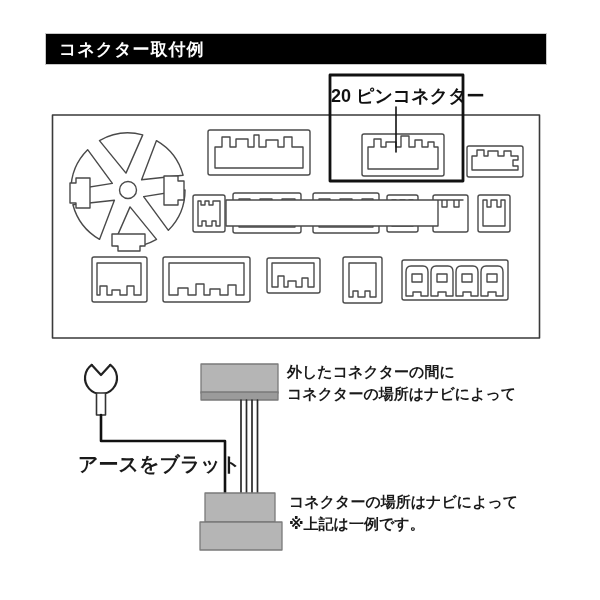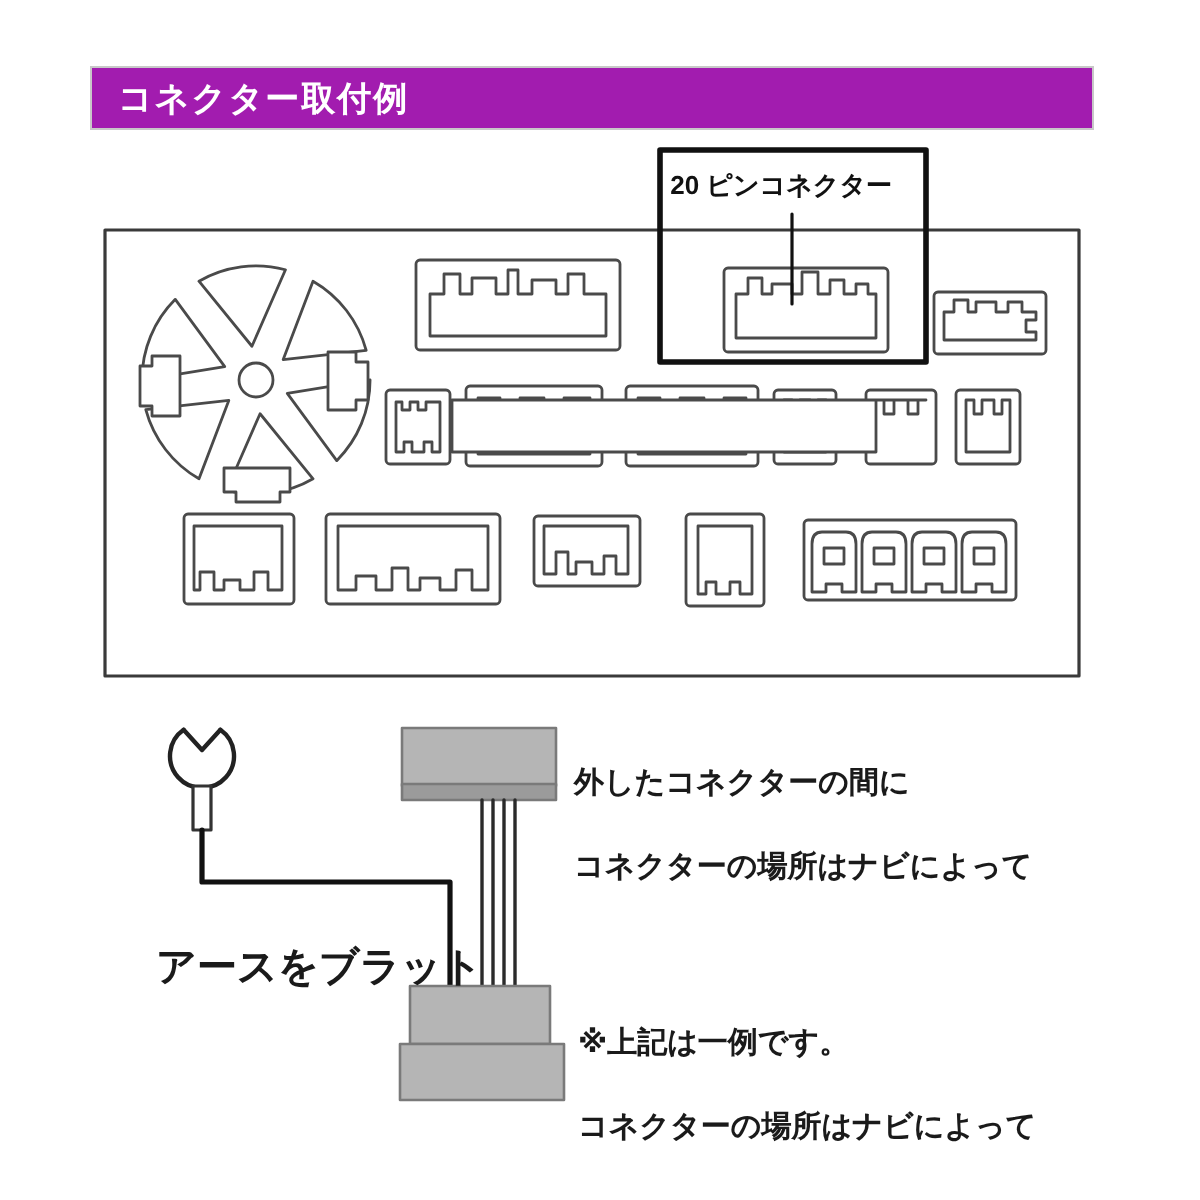--- a/index.html
+++ b/index.html
@@ -3,35 +3,35 @@
 <meta charset="utf-8">
 <style>
   html,body{margin:0;padding:0;}
   body{
     width:600px;height:600px;position:relative;background:#ffffff;
     font-family:"Liberation Sans","DejaVu Sans",sans-serif;
     color:#1a1a1a;overflow:hidden;
   }
   .title-bar{
     position:absolute;left:45px;top:33px;width:502px;height:32px;
-    background:#a21caf;border:1px solid #c8c8c8;box-sizing:border-box;
+    background:#000000;border:1px solid #c8c8c8;box-sizing:border-box;
     display:flex;align-items:center;
   }
   .title-bar .title-text{
     color:#ffffff;font-size:17px;font-weight:bold;
     padding-left:13px;letter-spacing:1px;line-height:1;
   }
   svg.diagram{position:absolute;left:0;top:0;}
   .callout-label{
     position:absolute;left:331px;top:84px;width:115px;
-    text-align:right;font-size:13px;font-weight:bold;color:#111;
+    text-align:right;font-size:18px;font-weight:bold;color:#111;
     letter-spacing:0px;white-space:nowrap;
   }
   .note{position:absolute;white-space:nowrap;}
-  .note div{white-space:nowrap;margin-top:20px;}
+  .note div{white-space:nowrap;}
   .note-install{left:287px;top:361px;font-size:15px;line-height:22px;font-weight:bold;}
   .note-earth{left:78px;top:452px;font-size:20px;line-height:25px;font-weight:bold;}
   .note-disclaimer{left:289px;top:491px;font-size:15px;line-height:21.5px;font-weight:bold;}
 </style>
 </head>
 <body>
 
 <div class="title-bar">
   <span class="title-text">コネクター取付例</span>
 </div>
@@ -163,15 +163,15 @@
 <div class="note note-install">
   <div>外したコネクターの間に</div>
   <div>コネクターの場所はナビによって</div>
 </div>
 
 <div class="note note-earth">
   <div>アースをブラット</div>
 </div>
 
 <div class="note note-disclaimer">
+  <div>コネクターの場所はナビによって</div>
   <div>※上記は一例です。</div>
-  <div>コネクターの場所はナビによって</div>
 </div>
 
 </body></html>

